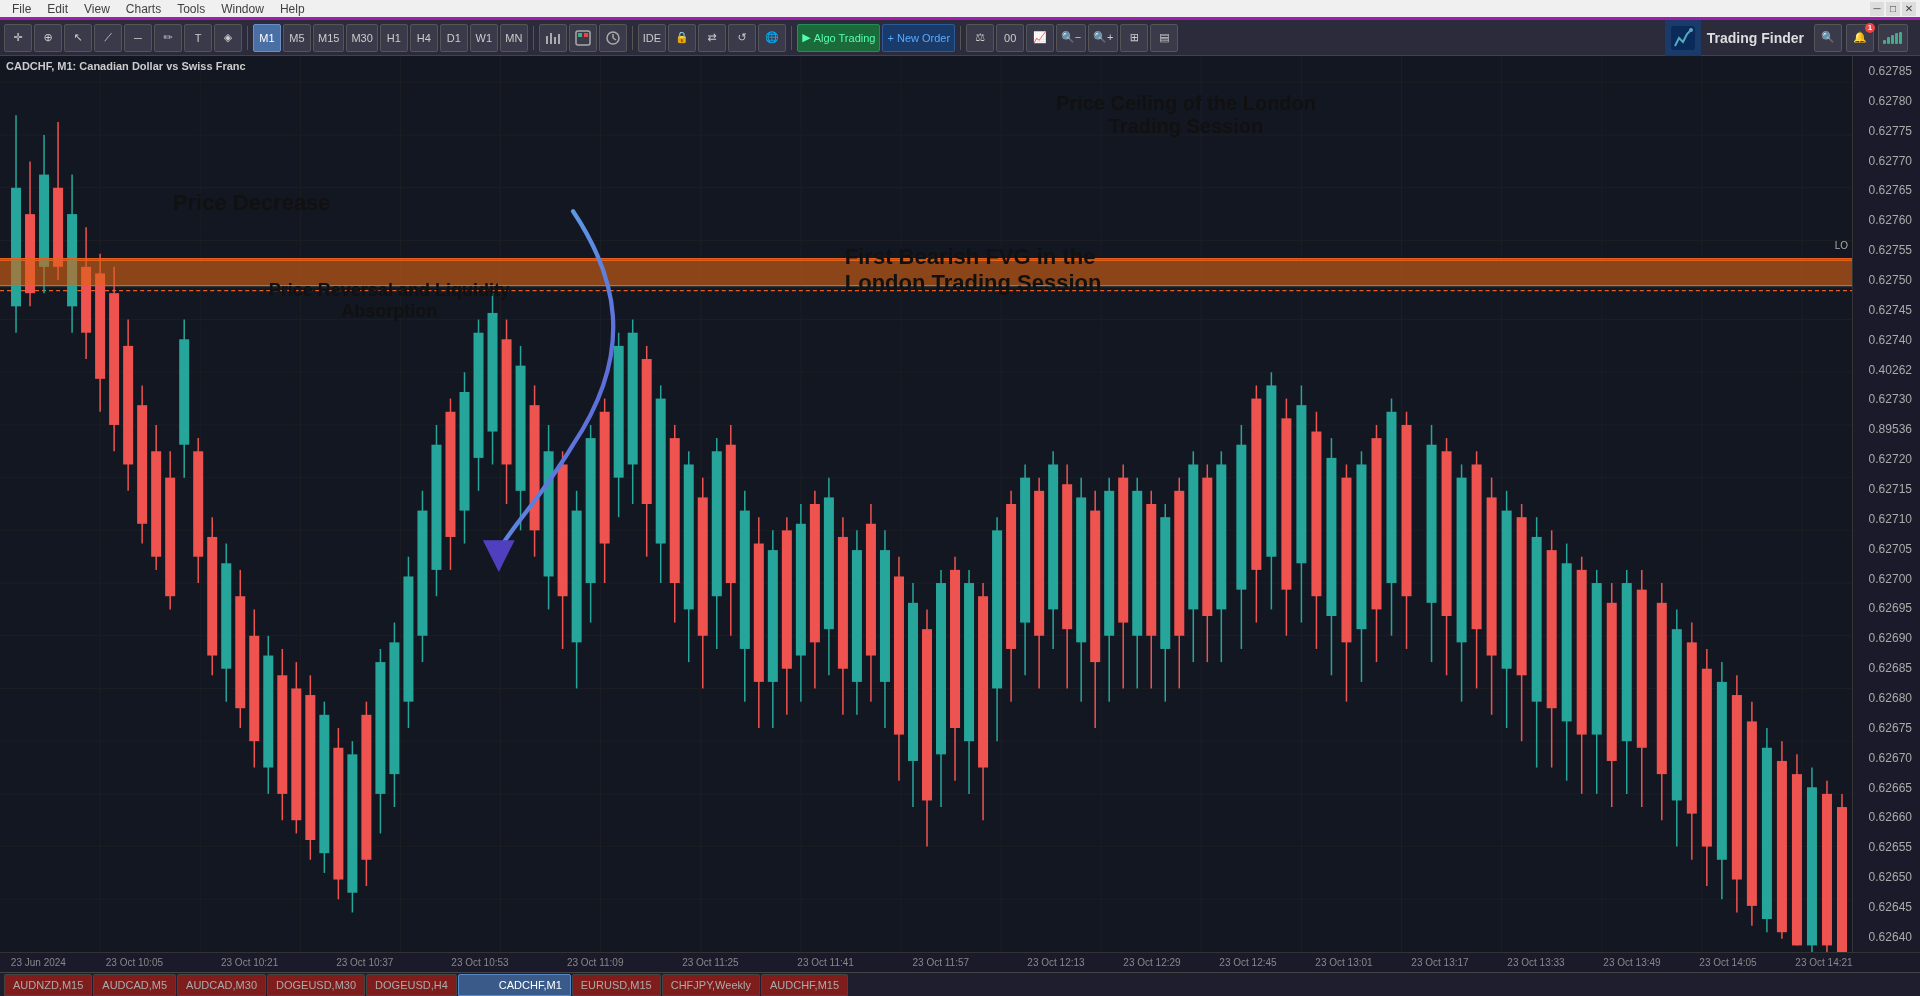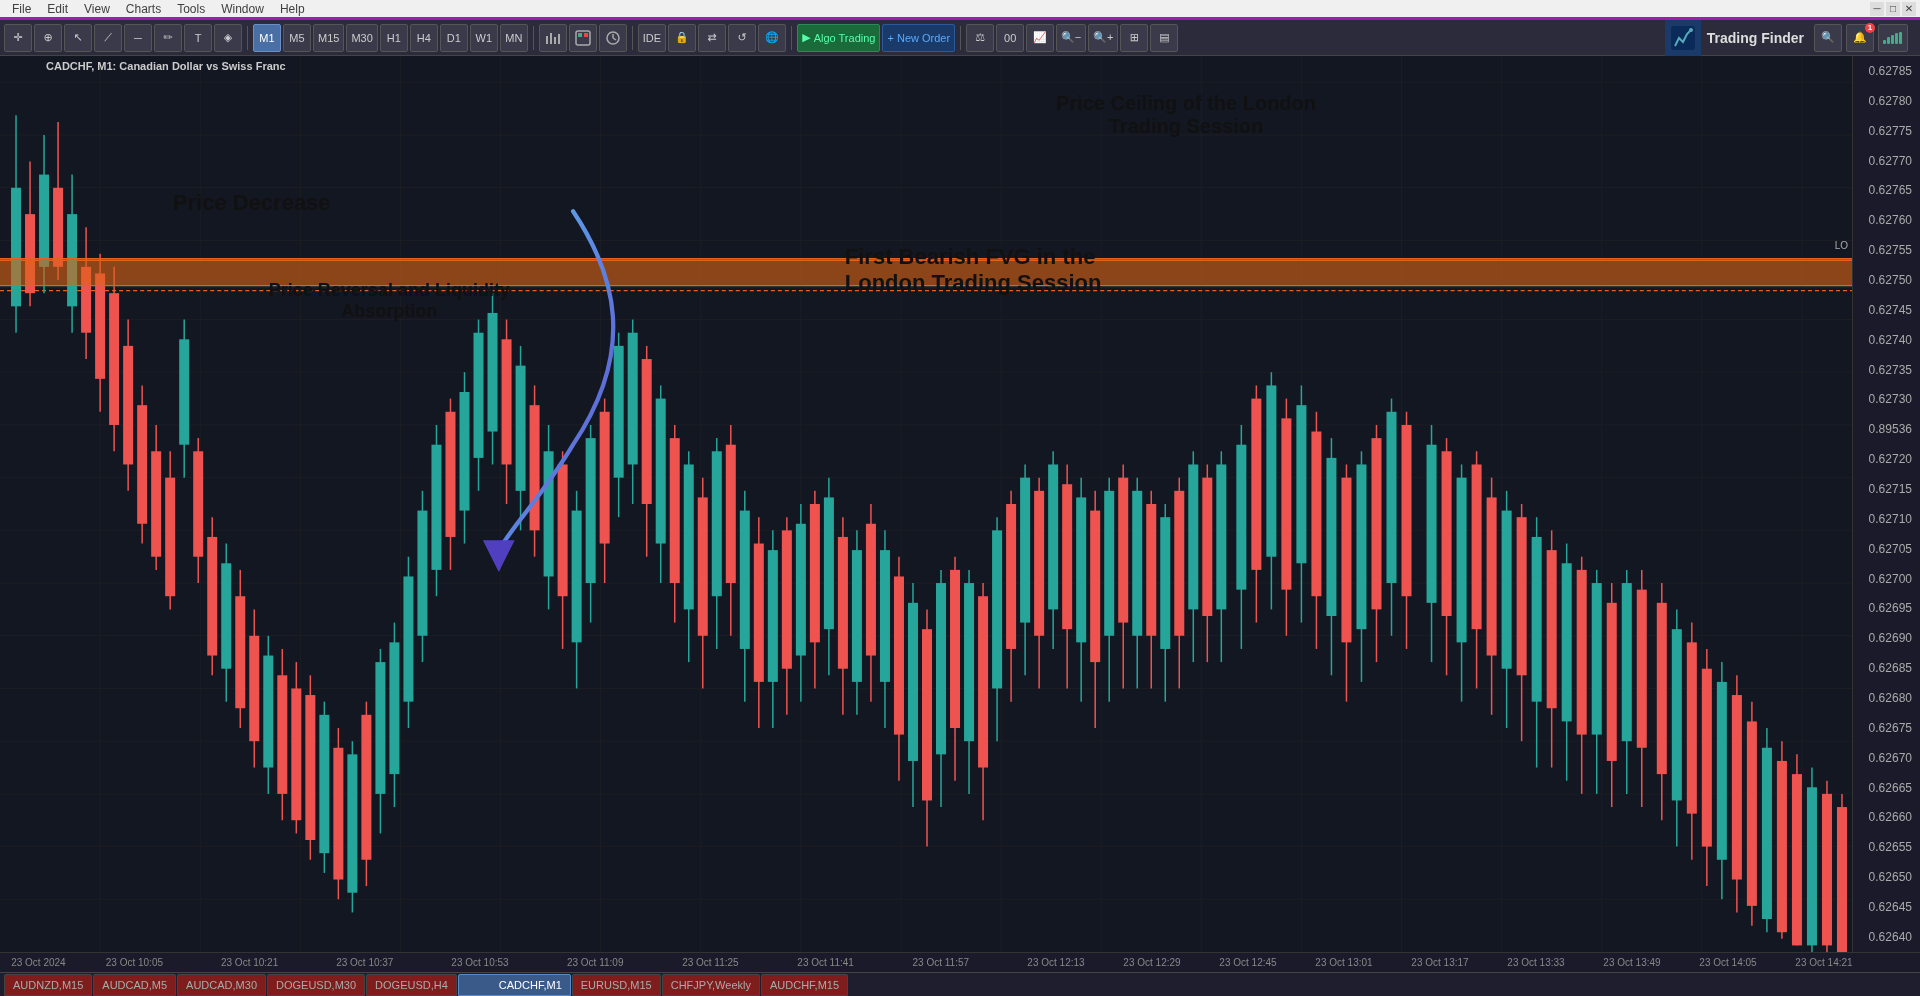--- a/index.html
+++ b/index.html
@@ -42,21 +42,21 @@
 
     
     #chart-area {
       width: 100%; height: calc(100% - 20px - 36px - 20px - 24px);
       background: #131722; position: relative; overflow: hidden;
     }
 
     
     #chart-title {
       position: absolute; top: 4px; left: 6px;
-      font-size: 11px; color: #aaa; z-index: 10; margin-left: 40px;
+      font-size: 11px; color: #aaa; z-index: 10;
     }
 
     
     #price-scale {
       position: absolute; right: 0; top: 0; bottom: 0; width: 68px;
       background: #1a1a2a; border-left: 1px solid #333;
       display: flex; flex-direction: column; justify-content: space-between;
       padding: 8px 4px; z-index: 10;
     }
     .price-label {
@@ -702,21 +702,21 @@
     <div class="price-label">0.62785</div>
     <div class="price-label">0.62780</div>
     <div class="price-label">0.62775</div>
     <div class="price-label">0.62770</div>
     <div class="price-label">0.62765</div>
     <div class="price-label">0.62760</div>
     <div class="price-label">0.62755</div>
     <div class="price-label">0.62750</div>
     <div class="price-label">0.62745</div>
     <div class="price-label">0.62740</div>
-    <div class="price-label">0.62735</div>
+    <div class="price-label">0.40262</div>
     <div class="price-label">0.62730</div>
     <div class="price-label">0.89536</div>
     <div class="price-label">0.62720</div>
     <div class="price-label">0.62715</div>
     <div class="price-label">0.62710</div>
     <div class="price-label">0.62705</div>
     <div class="price-label">0.62700</div>
     <div class="price-label">0.62695</div>
     <div class="price-label">0.62690</div>
     <div class="price-label">0.62685</div>
@@ -726,21 +726,21 @@
     <div class="price-label">0.62665</div>
     <div class="price-label">0.62660</div>
     <div class="price-label">0.62655</div>
     <div class="price-label">0.62650</div>
     <div class="price-label">0.62645</div>
     <div class="price-label">0.62640</div>
   </div>
 </div>
 
 <div id="time-axis">
-  <span class="time-label" style="left:2%;">23 Oct 2024</span>
+  <span class="time-label" style="left:2%;">23 Jun 2024</span>
   <span class="time-label" style="left:7%;">23 Oct 10:05</span>
   <span class="time-label" style="left:13%;">23 Oct 10:21</span>
   <span class="time-label" style="left:19%;text-align:right;">23 Oct 10:37</span>
   <span class="time-label" style="left:25%;">23 Oct 10:53</span>
   <span class="time-label" style="left:31%;">23 Oct 11:09</span>
   <span class="time-label" style="left:37%;">23 Oct 11:25</span>
   <span class="time-label" style="left:43%;">23 Oct 11:41</span>
   <span class="time-label" style="left:49%;">23 Oct 11:57</span>
   <span class="time-label" style="left:55%;">23 Oct 12:13</span>
   <span class="time-label" style="left:60%;">23 Oct 12:29</span>

